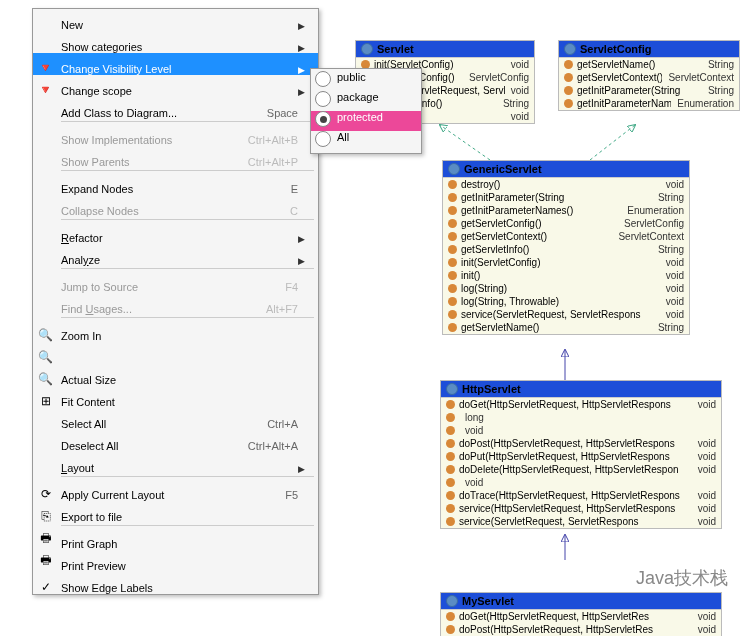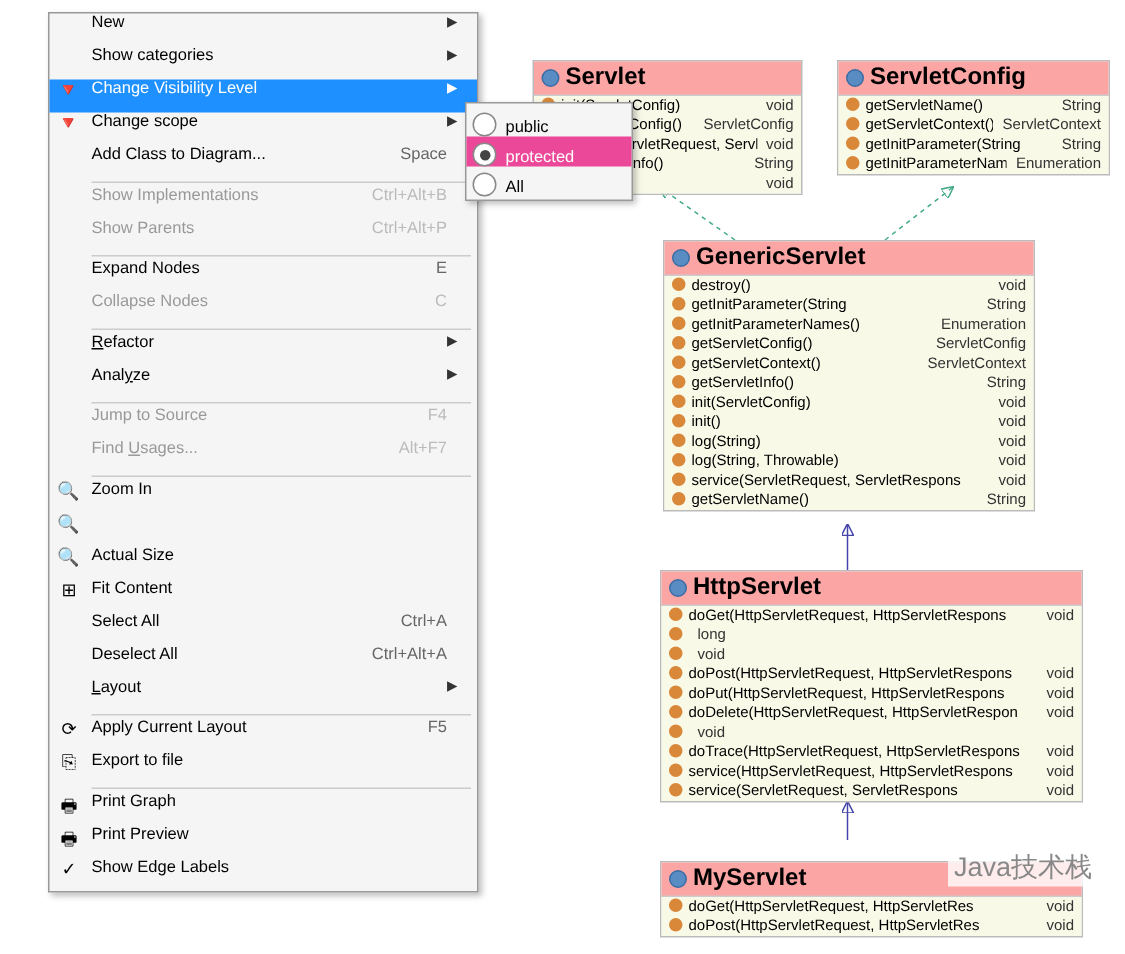--- a/index.html
+++ b/index.html
@@ -1,45 +1,45 @@
 <!DOCTYPE html>
 <html><head>
 <meta charset="utf-8">
 <style>
 body{margin:0;font:11px "Segoe UI",Arial,sans-serif;background:#fff;width:750px;height:636px;position:relative;overflow:hidden}
 .menu{position:absolute;left:32px;top:8px;width:285px;background:#f5f5f5;border:1px solid #999;box-shadow:2px 2px 4px rgba(0,0,0,.25)}
-.mi{display:flex;align-items:flex-start;height:22px;padding:0 8px 0 0;cursor:default}
+.mi{display:flex;align-items:flex-end;height:22px;padding:0 8px 0 0;cursor:default}
 .mi.sel{background:#1e90ff;color:#fff}
 .mi.dis{color:#999}
 .ic{width:26px;text-align:center;font-size:12px}
 .lbl{flex:1;padding-left:2px}
 .sc{color:#666;font-size:11px}
 .mi.sel .sc{color:#fff}
 .mi.dis .sc{color:#bbb}
 .ar{width:12px;color:#333;font-size:9px}
 .mi.sel .ar{color:#fff}
 .sep{height:1px;background:#ccc;margin:2px 4px 2px 28px}
 .sub{position:absolute;left:310px;top:68px;width:110px;background:#f5f5f5;border:1px solid #999;box-shadow:2px 2px 4px rgba(0,0,0,.25);padding:2px 0}
-.si{display:flex;align-items:flex-end;height:20px;padding:0 8px 0 4px}
+.si{display:flex;align-items:flex-start;height:20px;padding:0 8px 0 4px}
 .si.sel{background:#ec4899;color:#fff}
 .rd{width:14px;height:14px;border:1px solid #888;border-radius:50%;margin-right:6px;background:#fff;display:inline-flex;align-items:center;justify-content:center}
 .rd.on::after{content:'';width:7px;height:7px;background:#444;border-radius:50%}
 .box{position:absolute;border:1px solid #bbb;font-size:10px}
-.bh{background:#fca5a5;padding:2px 5px;font-weight:bold;display:flex;align-items:center;font-size:16px;border-bottom:1px solid #ccc}
+.bh{background:#1d4ed8;padding:2px 5px;font-weight:bold;display:flex;align-items:center;font-size:11px;border-bottom:1px solid #ccc}
 .bh::before{content:'';width:10px;height:10px;background:#5a8cc4;border-radius:50%;margin-right:4px;border:1px solid #3a6ca4}
 .bb{background:#f9f9e8}
-.br{display:flex;padding:1px 5px;}
+.br{display:flex;padding:1px 5px;align-items:center}
 .br::before{content:'';width:9px;height:9px;background:#d88838;border-radius:50%;margin-right:4px;flex-shrink:0}
 .bn{flex:1;white-space:nowrap;overflow:hidden}
 .bt{color:#333;padding-left:6px;white-space:nowrap}
 .b1{left:355px;top:40px;width:178px}
 .b2{left:558px;top:40px;width:180px}
 .b3{left:442px;top:160px;width:246px}
 .b4{left:440px;top:380px;width:280px}
-.b5{left:440px;top:574px;width:280px}
+.b5{left:440px;top:592px;width:280px}
 .wm{position:absolute;right:18px;bottom:45px;font-size:18px;color:#888;background:rgba(255,255,255,.8);padding:1px 4px}
 svg.ln{position:absolute;pointer-events:none}
 u{text-decoration:underline}
 </style>
 </head>
 <body>
 
 <svg class="ln" style="left:420px;top:120px;width:300px;height:50px">
     <defs>
       <marker id="ah" markerWidth="8" markerHeight="8" refX="7" refY="4" orient="auto">
@@ -372,20 +372,24 @@
       <span class="lbl">Show Edge Labels</span>
       <span class="sc"></span>
       <span class="ar"></span>
     </div>
   </div>
 <div class="sub" id="sub">
     <div class="si">
       <span class="rd"></span>
       <span>public</span>
     </div>
+    <div class="si">
+      <span class="rd"></span>
+      <span>package</span>
+    </div>
     <div class="si sel">
       <span class="rd on"></span>
       <span>protected</span>
     </div>
     <div class="si">
       <span class="rd"></span>
       <span>All</span>
     </div>
   </div>
 

